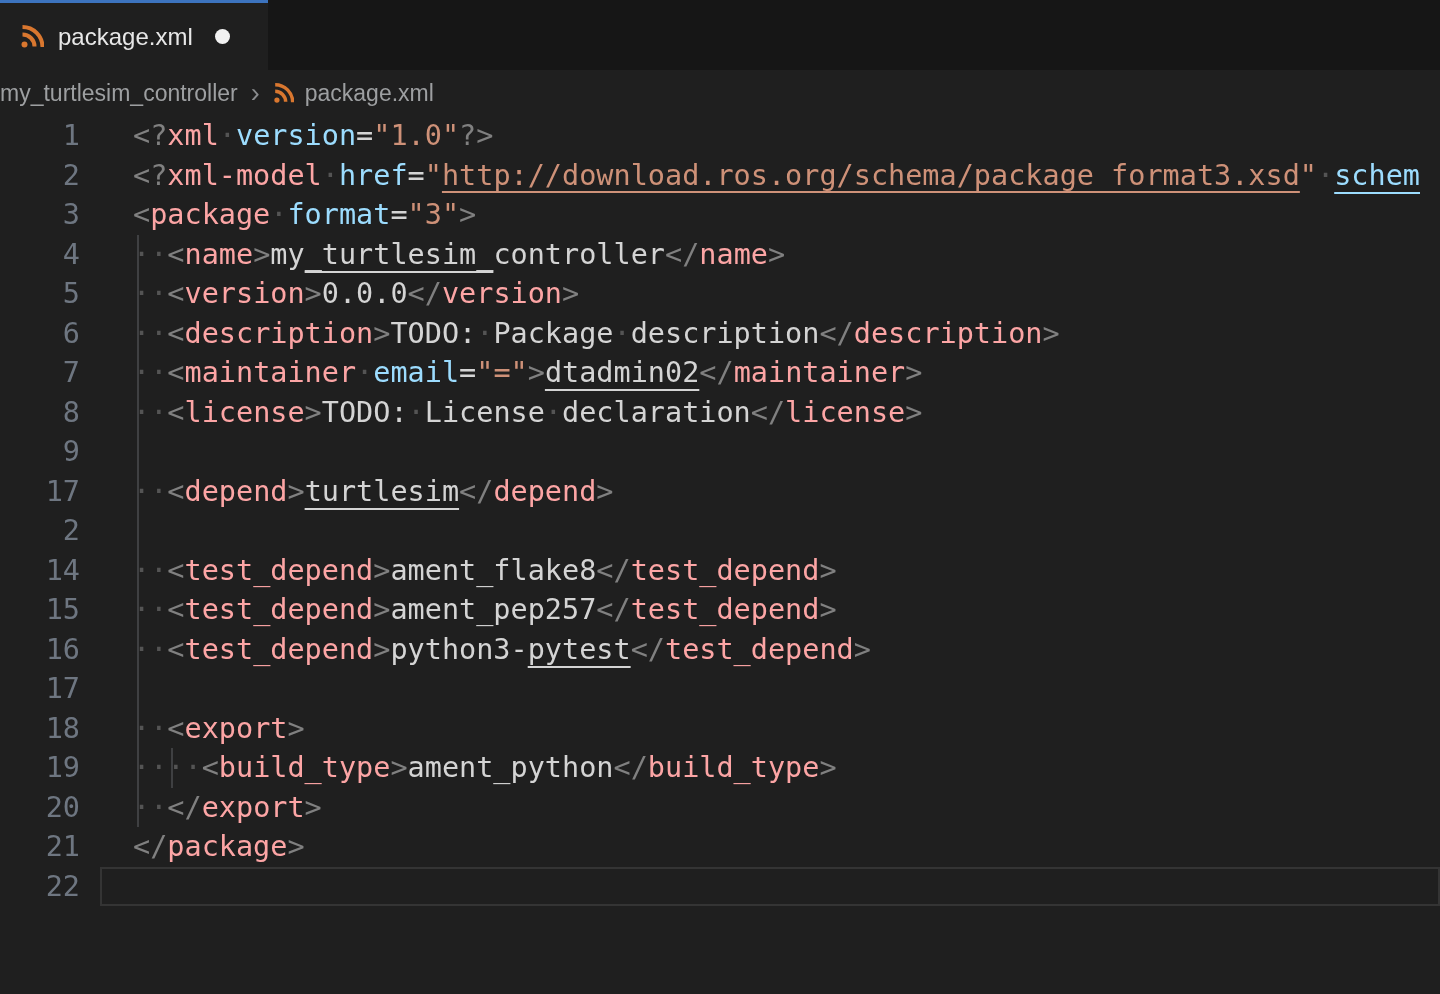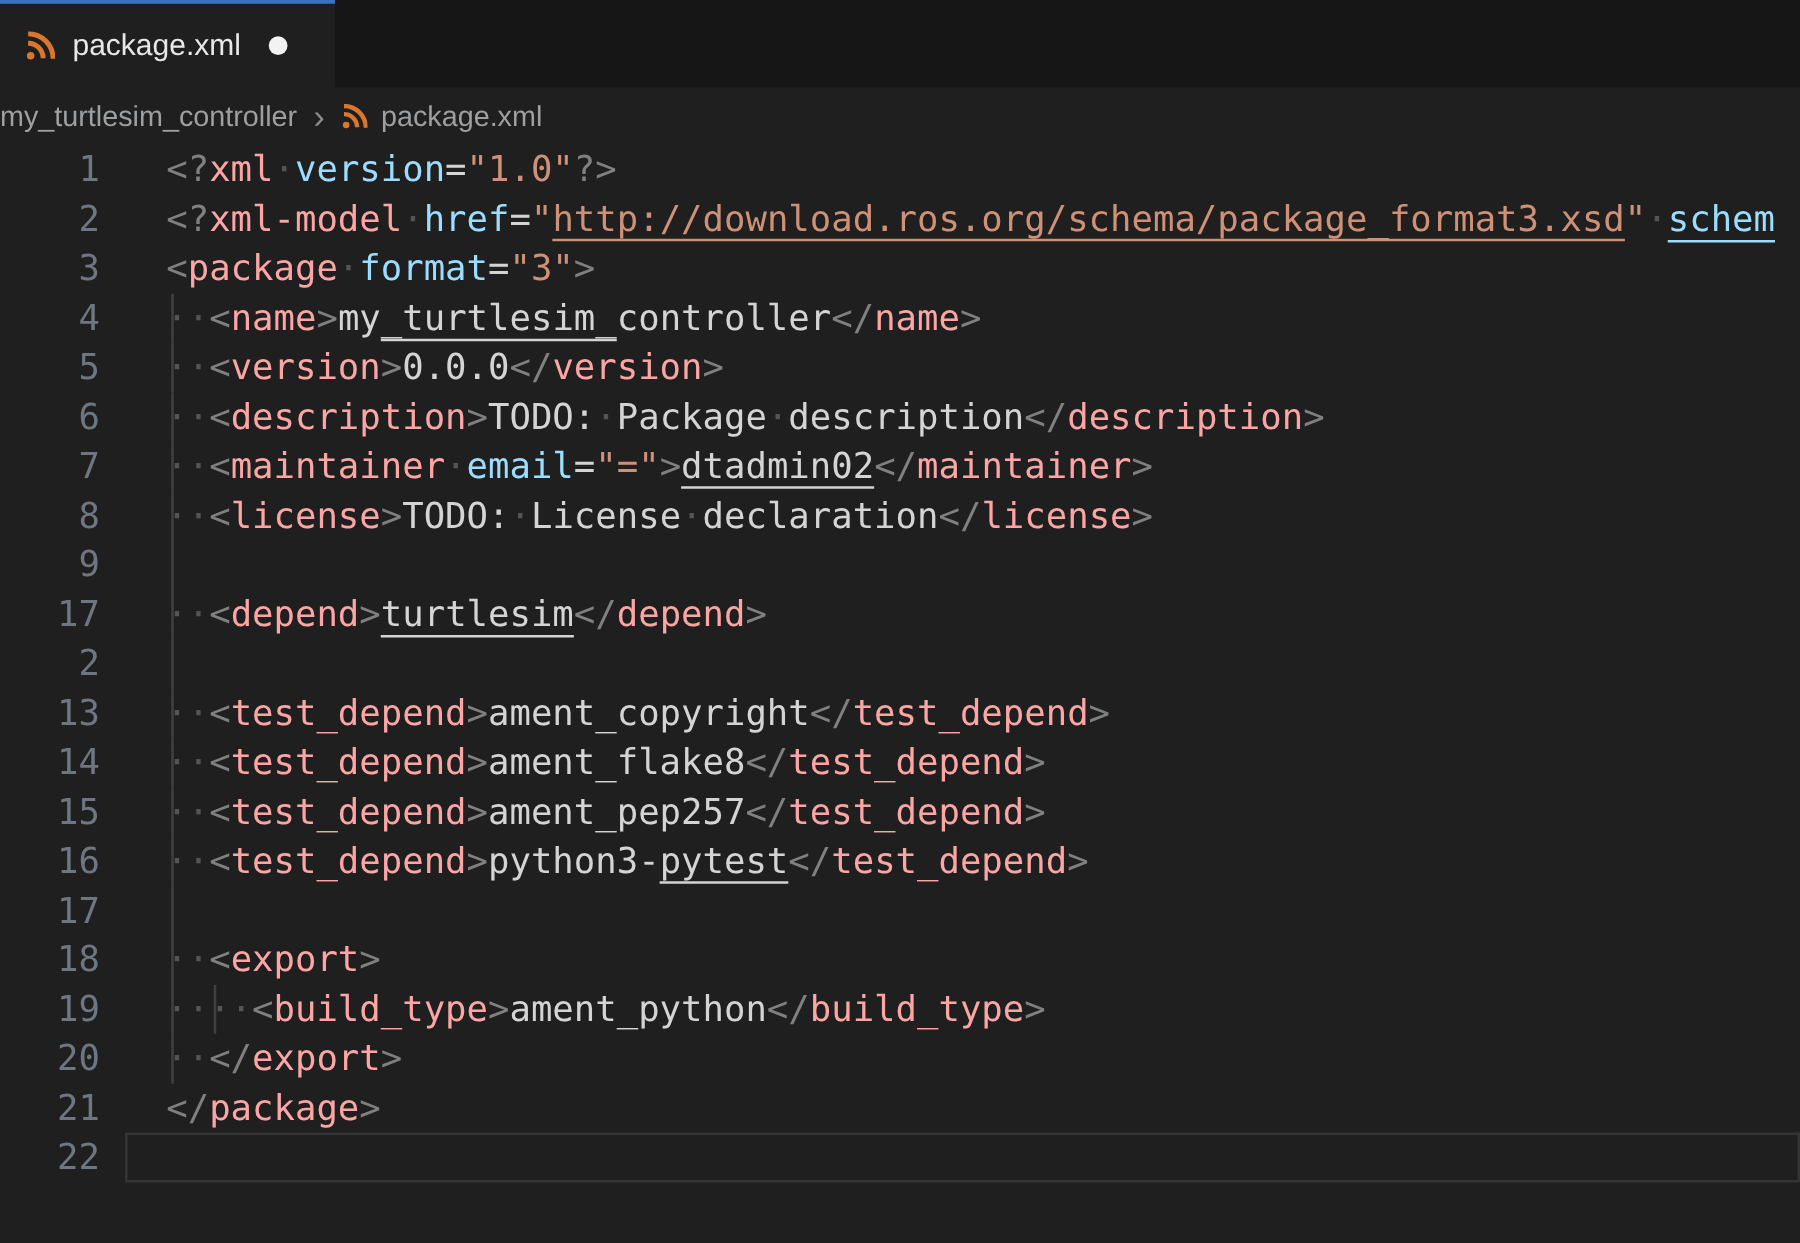--- a/index.html
+++ b/index.html
@@ -130,24 +130,20 @@
     </div>
     <div class="code-line">
       <div class="gutter">17</div>
       <div class="code"><i class="guide" style="left: 37px;"></i><span class="seg sp"><span class="ws">··</span></span><span class="seg p">&lt;</span><span class="seg t">depend</span><span class="seg p">&gt;</span><span class="seg x sq">turtlesim</span><span class="seg p">&lt;/</span><span class="seg t">depend</span><span class="seg p">&gt;</span></div>
     </div>
     <div class="code-line">
       <div class="gutter">2</div>
       <div class="code"><i class="guide" style="left: 37px;"></i></div>
     </div>
     <div class="code-line">
-      <div class="gutter">13</div>
-      <div class="code"><i class="guide" style="left: 37px;"></i><span class="seg sp"><span class="ws">··</span></span><span class="seg p">&lt;</span><span class="seg t">test_depend</span><span class="seg p">&gt;</span><span class="seg x">ament_copyright</span><span class="seg p">&lt;/</span><span class="seg t">test_depend</span><span class="seg p">&gt;</span></div>
-    </div>
-    <div class="code-line">
       <div class="gutter">14</div>
       <div class="code"><i class="guide" style="left: 37px;"></i><span class="seg sp"><span class="ws">··</span></span><span class="seg p">&lt;</span><span class="seg t">test_depend</span><span class="seg p">&gt;</span><span class="seg x">ament_flake8</span><span class="seg p">&lt;/</span><span class="seg t">test_depend</span><span class="seg p">&gt;</span></div>
     </div>
     <div class="code-line">
       <div class="gutter">15</div>
       <div class="code"><i class="guide" style="left: 37px;"></i><span class="seg sp"><span class="ws">··</span></span><span class="seg p">&lt;</span><span class="seg t">test_depend</span><span class="seg p">&gt;</span><span class="seg x">ament_pep257</span><span class="seg p">&lt;/</span><span class="seg t">test_depend</span><span class="seg p">&gt;</span></div>
     </div>
     <div class="code-line">
       <div class="gutter">16</div>
       <div class="code"><i class="guide" style="left: 37px;"></i><span class="seg sp"><span class="ws">··</span></span><span class="seg p">&lt;</span><span class="seg t">test_depend</span><span class="seg p">&gt;</span><span class="seg x">python3-</span><span class="seg x sq">pytest</span><span class="seg p">&lt;/</span><span class="seg t">test_depend</span><span class="seg p">&gt;</span></div>

